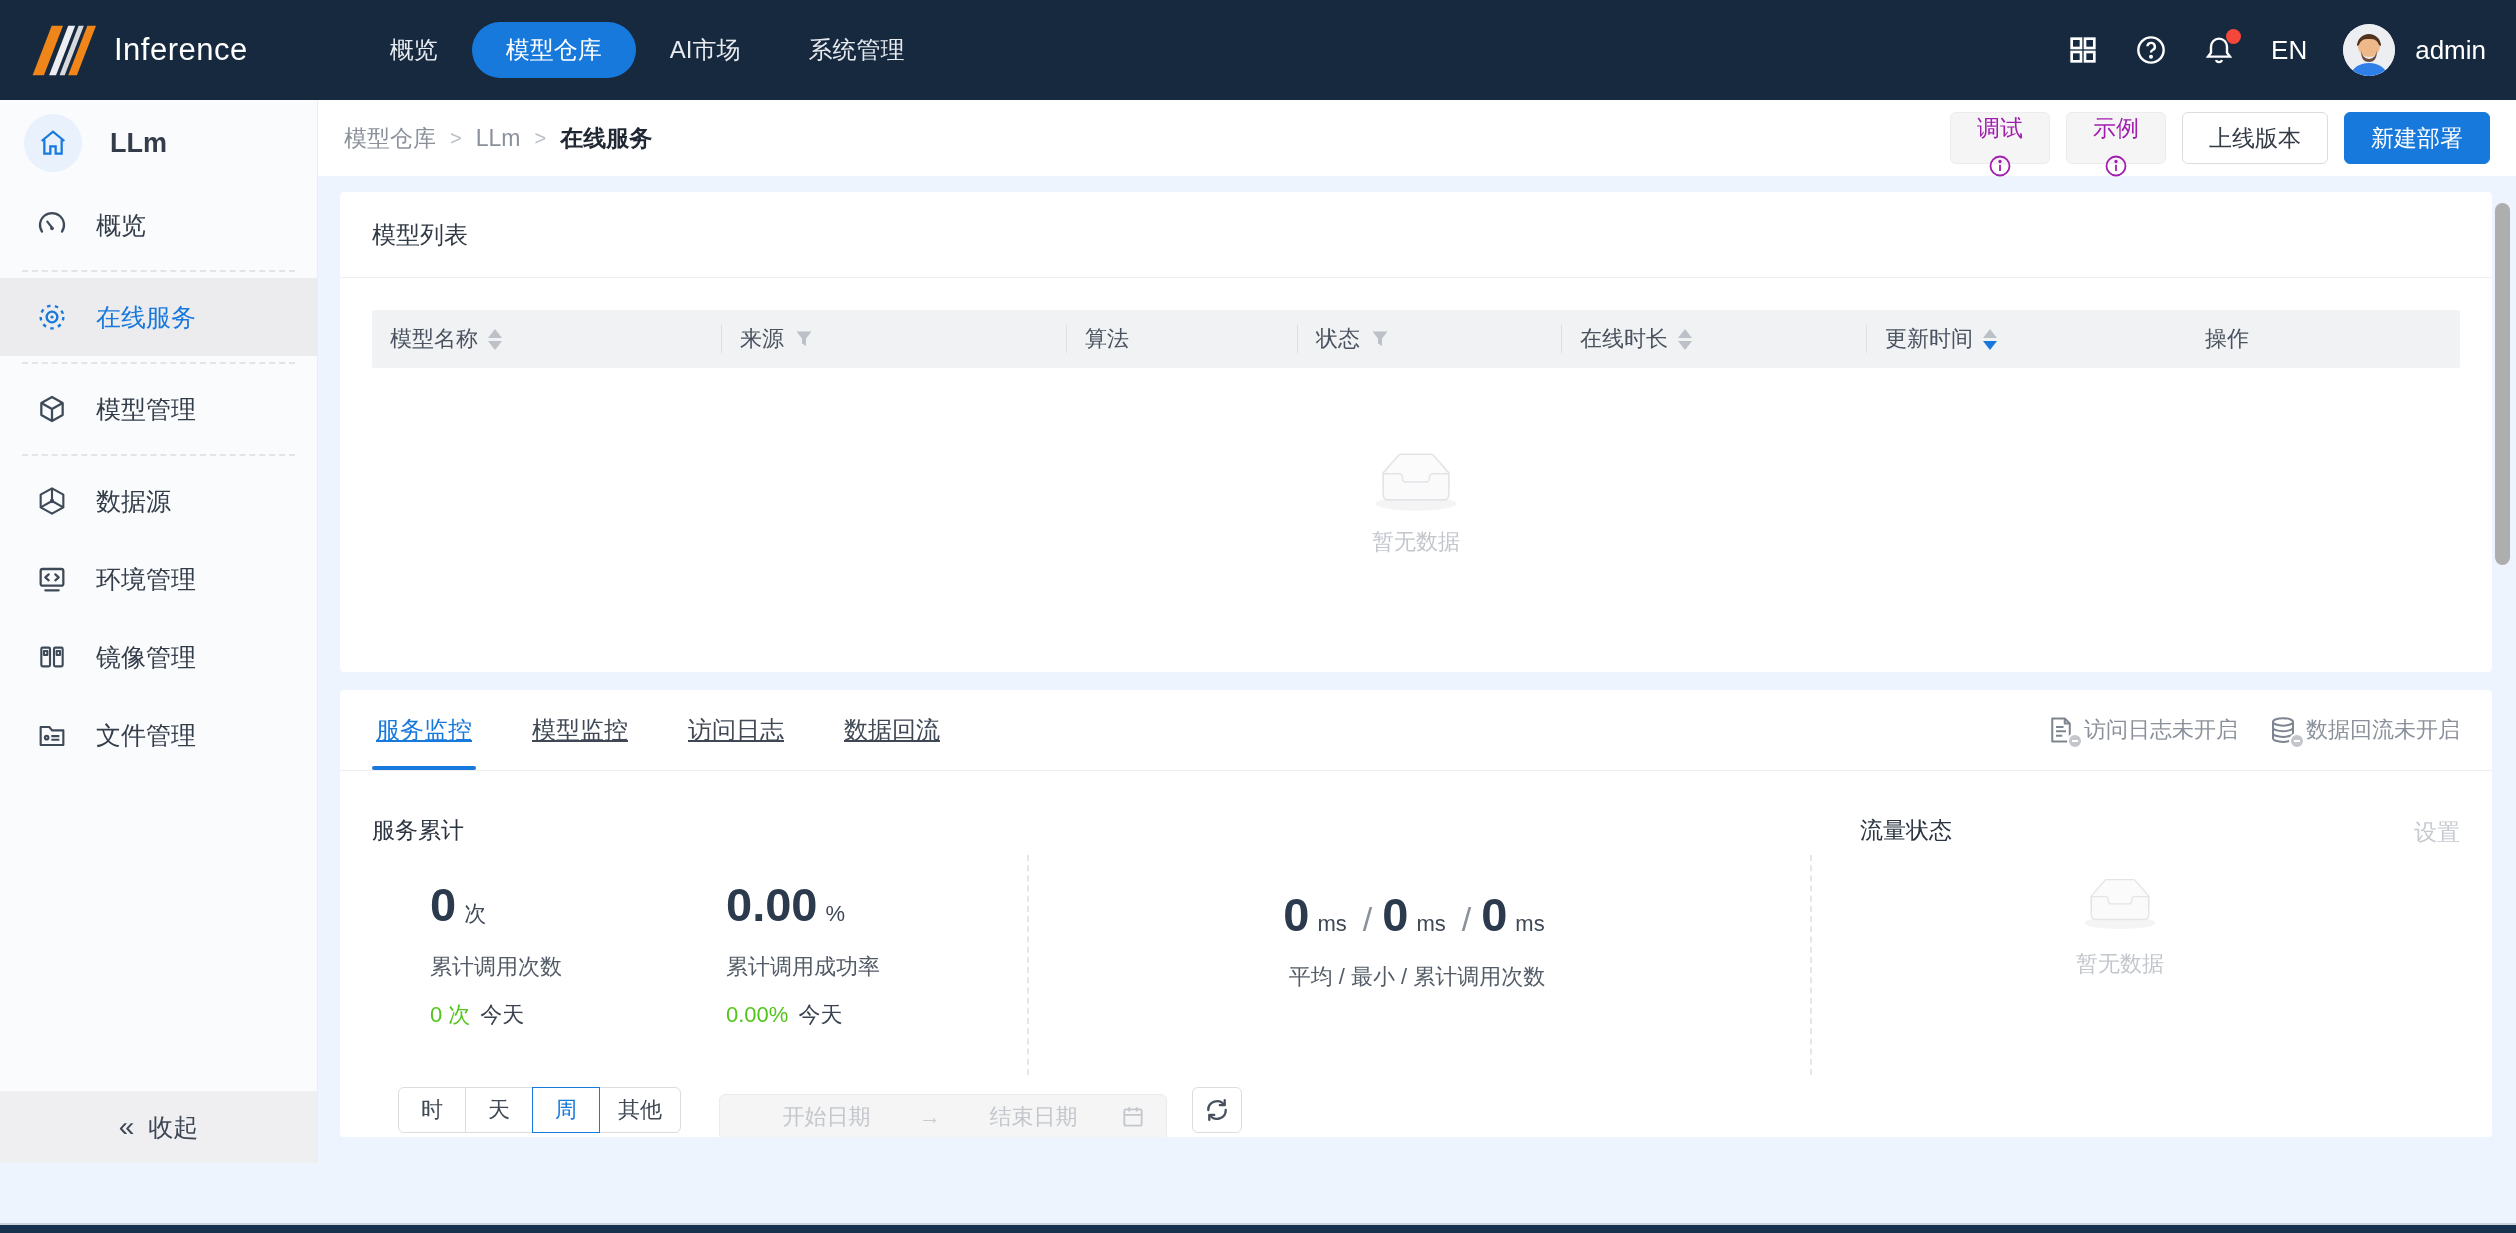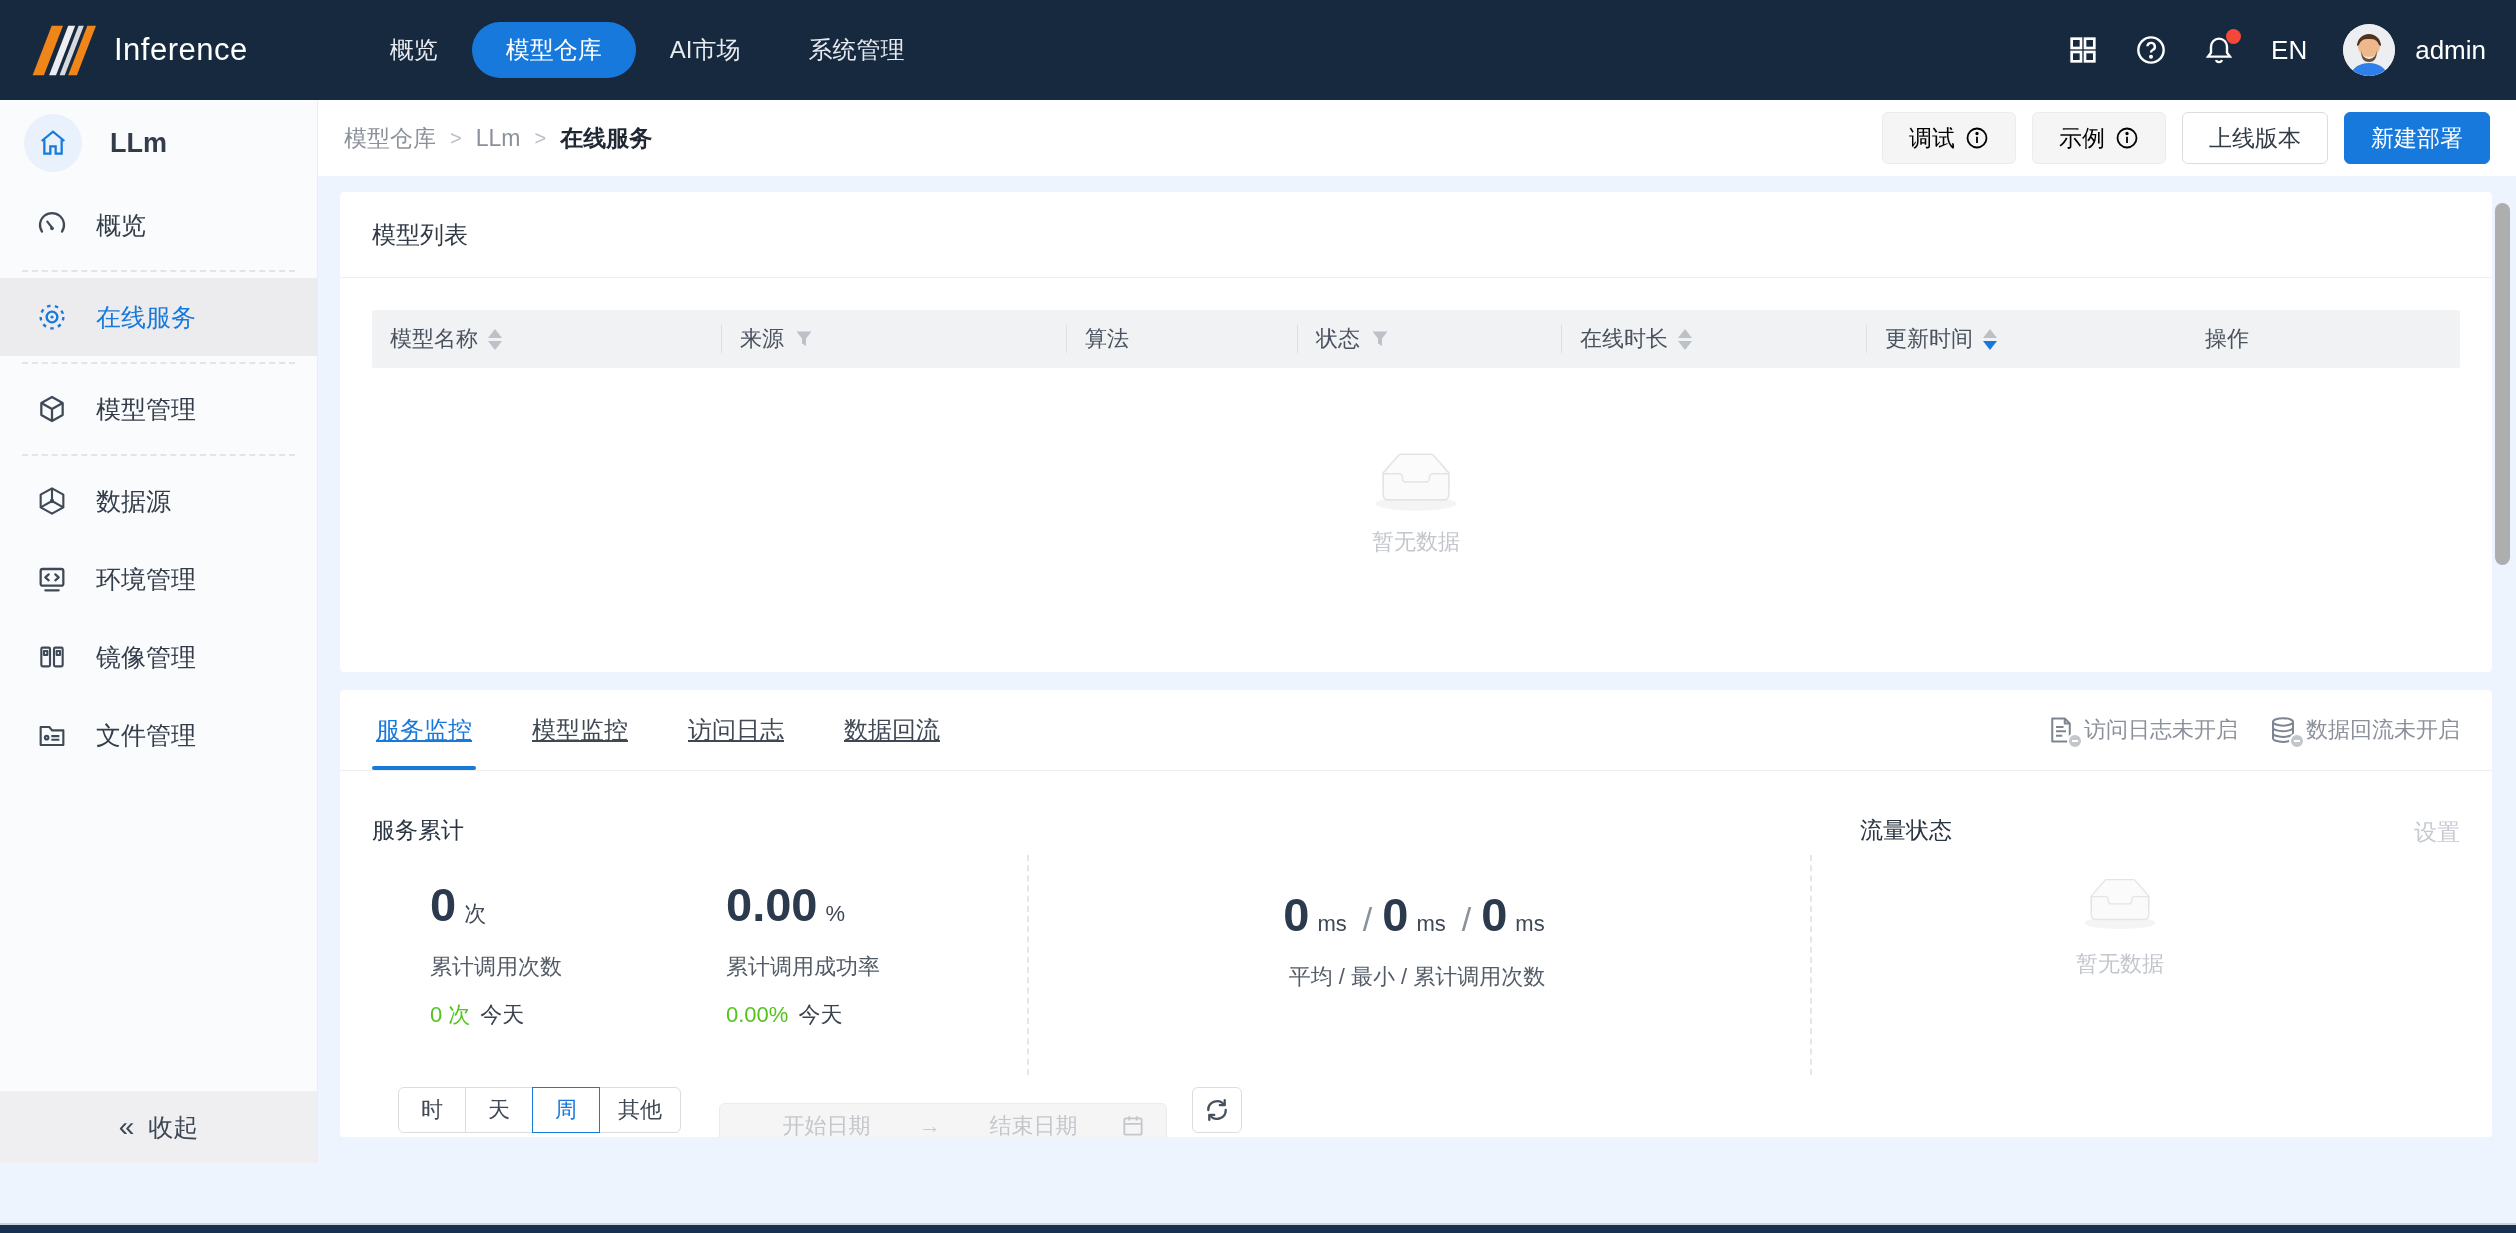--- a/index.html
+++ b/index.html
@@ -36,21 +36,21 @@
   .collapse-ic { font-size:28px; color:#5a московnull; }
 
   
   .page-header { position:absolute; left:318px; top:100px; width:2198px; height:76px; background:#fff; display:flex; align-items:center; padding:0 26px; }
   .crumbs { display:flex; align-items:center; gap:14px; font-size:23px; }
   .crumb { color:#8b919a; cursor:pointer; }
   .crumb-sep { color:#b9bfc6; font-size:20px; }
   .crumb.current { color:#1f2733; font-weight:bold; cursor:default; }
   .header-actions { margin-left:auto; display:flex; gap:16px; }
   .btn { height:52px; padding:0 26px; border-radius:6px; font-size:23px; display:inline-flex; align-items:center; gap:10px; border:1px solid #d9dce1; background:#fff; color:#333b46; cursor:pointer; }
-  .btn.disabled { background:#f5f5f6; color:#000000; border-color:#ececee; cursor:not-allowed; }
+  .btn.disabled { background:#f5f5f6; color:#a21caf; border-color:#ececee; cursor:not-allowed;flex-direction:column; }
   .btn.primary { background:#1879dd; border-color:#1879dd; color:#fff; }
   .info-ic { width:24px; height:24px; display:inline-flex; }
   .info-ic svg { width:100%; height:100%; }
 
   
   .card { position:absolute; left:340px; width:2152px; background:#fff; border-radius:4px; }
   .card1 { top:192px; height:480px; }
   .card-title-row { height:86px; display:flex; align-items:center; padding:0 32px; border-bottom:1px solid #eef0f2; font-size:24px; color:#313a45; }
 
   
@@ -99,21 +99,21 @@
   .resp .lbl { font-size:22px; color:#525b66; margin-top:20px; }
   .traffic-empty { position:absolute; left:1470px; width:620px; text-align:center; top:104px; }
 
   
   .controls { position:absolute; left:32px; right:32px; top:316px; height:46px; }
   .rgroup { position:absolute; left:26px; top:0; display:flex; }
   .rbtn { height:46px; min-width:68px; padding:0 18px; background:#fff; border:1px solid #d9dce1; margin-left:-1px; display:flex; align-items:center; justify-content:center; font-size:22px; color:#3f4854; cursor:pointer; }
   .rbtn:first-child { border-radius:6px 0 0 6px; margin-left:0; }
   .rbtn:last-child { border-radius:0 6px 6px 0; }
   .rbtn.on { color:#1879dd; border-color:#1879dd; z-index:2; }
-  .datepicker { position:absolute; left:347px; top:16px; width:448px; height:46px; background:#f5f5f6; border:1px solid #ebebed; border-radius:6px; display:flex; align-items:center; padding:0 20px; font-size:22px; color:#c3c7cc; cursor:not-allowed; }
+  .datepicker { position:absolute; left:347px; top:7px; width:448px; height:46px; background:#f5f5f6; border:1px solid #ebebed; border-radius:6px; display:flex; align-items:center; padding:0 20px; font-size:22px; color:#c3c7cc; cursor:not-allowed; }
   .datepicker .ph { flex:1; text-align:center; }
   .datepicker .arrow { color:#c9cdd2; font-size:22px; padding:0 6px; }
   .cal-ic { width:26px; height:26px; color:#c3c7cc; display:inline-flex; }
   .cal-ic svg { width:100%; height:100%; }
   .refresh-btn { position:absolute; left:820px; top:0; width:50px; height:46px; background:#fff; border:1px solid #d9dce1; border-radius:6px; display:flex; align-items:center; justify-content:center; color:#47505d; cursor:pointer; }
   .refresh-btn svg { width:28px; height:28px; }
 
   
   .scroll-thumb { position:absolute; right:6px; top:203px; width:15px; height:362px; background:#aeaeae; border-radius:8px; z-index:6; }
   .bottom-line { position:absolute; left:0; bottom:8px; width:100%; height:2px; background:#ccd2d9; }

